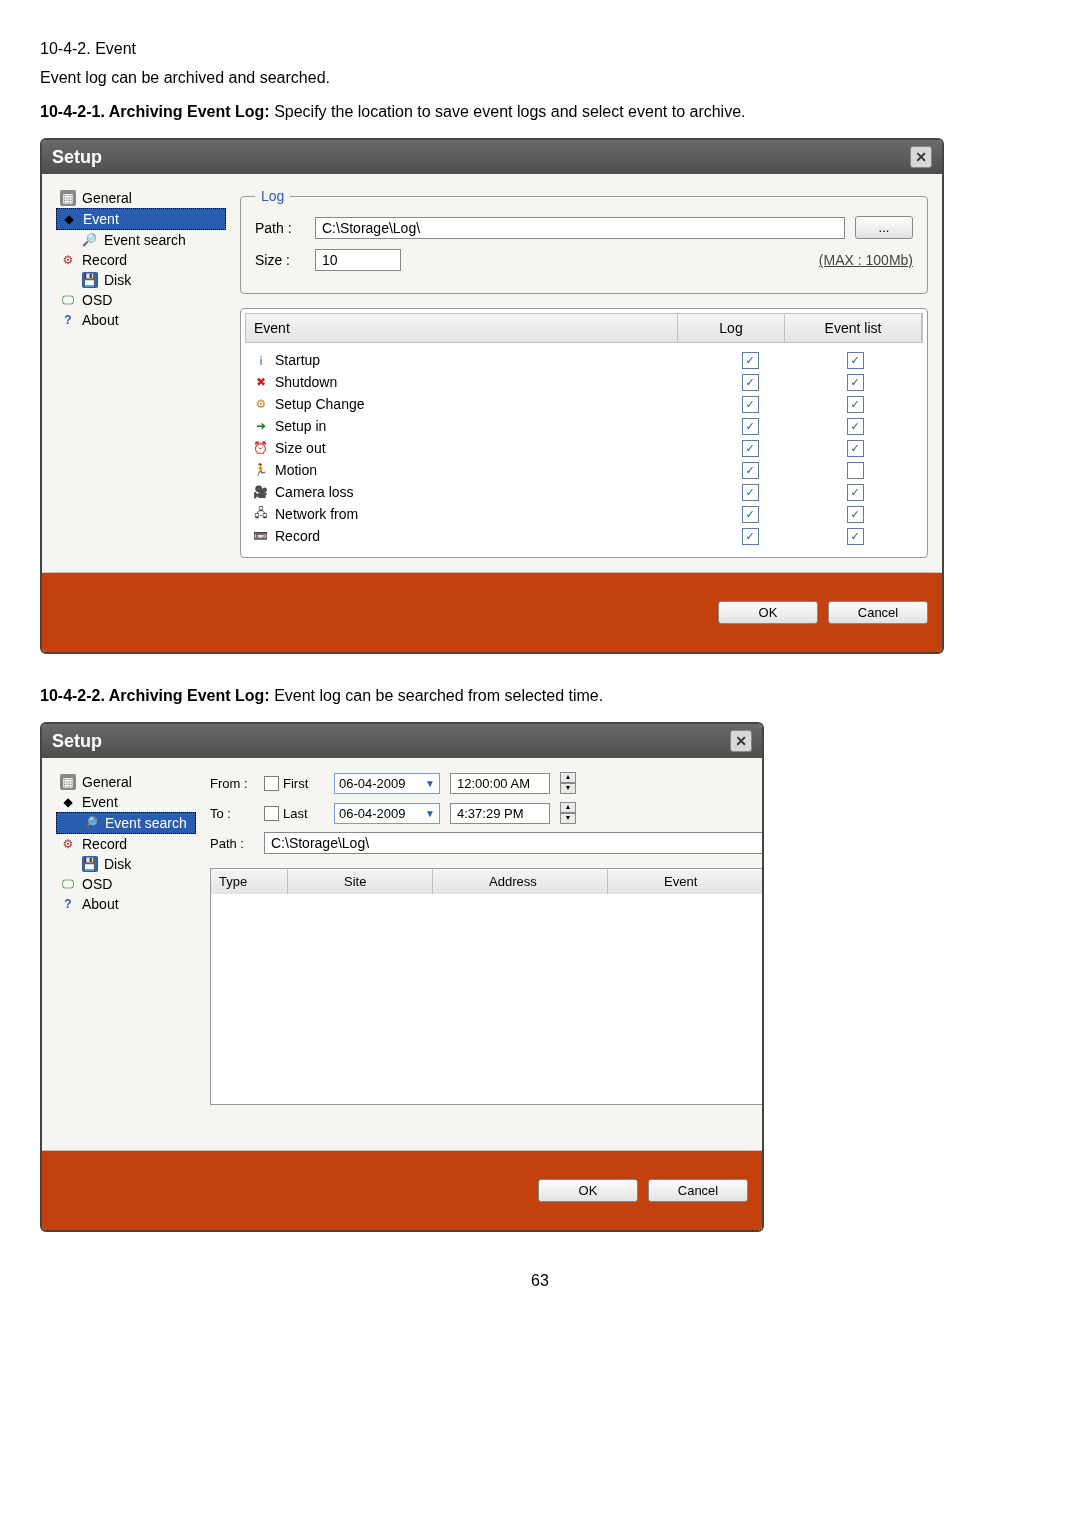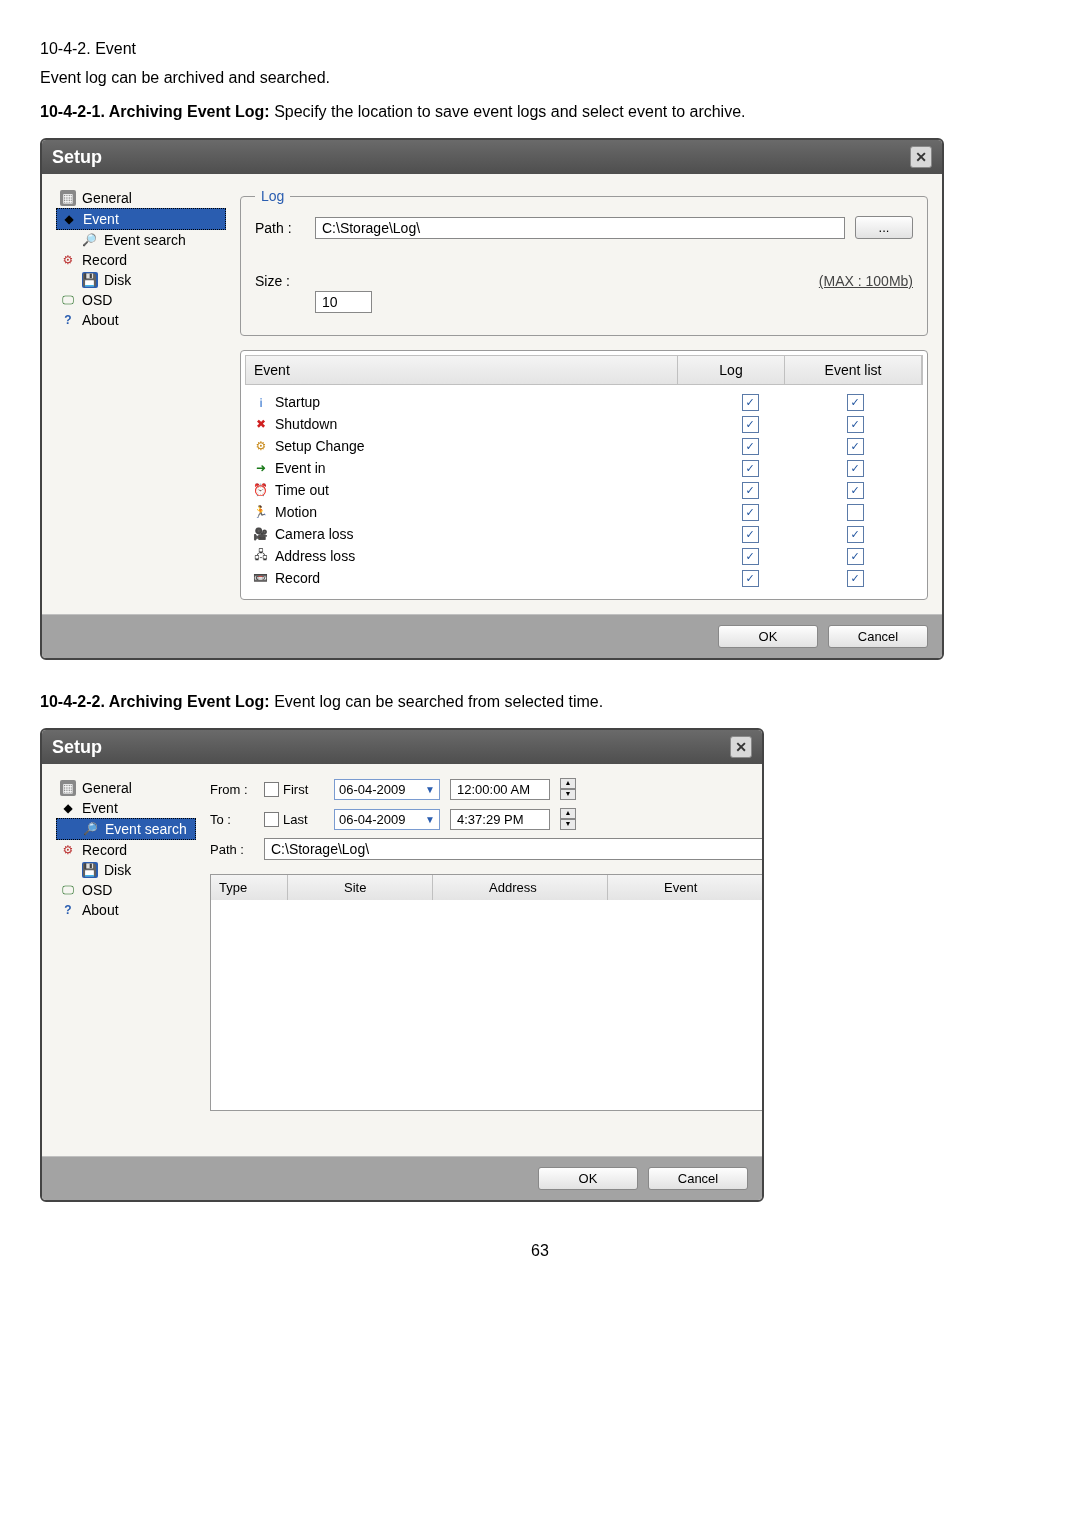--- a/index.html
+++ b/index.html
@@ -145,25 +145,25 @@
     display:inline-flex;
     align-items:center;
     justify-content:center;
     font-size:11px;
     color:#1a4f9c;
   }
   .cb.unchecked { color:transparent; }
 
   .button-bar {
     border-top: 1px solid #c0c0c0;
-    padding: 10px 14px;
+    padding: 28px 14px;
     display:flex;
     justify-content:flex-end;
     gap:10px;
-    background:#a3a3a3;
+    background:#c2410c;
   }
 
   
   .form-row { display:flex; align-items:center; gap:10px; font-size:13px; margin-bottom:8px; }
   .form-row label.k { width:44px; }
   .chkbox { display:flex; align-items:center; gap:4px; width:60px; }
   .chkbox .box { width:13px; height:13px; border:1px solid #7a7a7a; background:#fff; }
   .datebox {
     border:1px solid #7a9bd0; background:#fff; padding:2px 4px; font-size:13px;
     display:flex; align-items:center; gap:4px; width:96px; justify-content:space-between;
@@ -244,21 +244,21 @@
     <div class="main-pane">
       <fieldset class="log-group">
         <legend>Log</legend>
         <div class="row">
           <label>Path :</label>
           <input class="txt" style="flex: 1 1 0%;" value="C:\Storage\Log\">
           <div class="btn small">...</div>
         </div>
         <div class="row">
           <label>Size :</label>
-          <input class="txt" style="width: 57px; margin-top: 42px;" value="10">
+          <input class="txt" style="width: 86px;" value="10">
           <div style="flex:1"></div>
           <span class="max-note">(MAX : 100Mb)</span>
         </div>
       </fieldset>
 
       <div class="event-pane">
         <div class="event-head">
           <div class="col-event">Event</div>
           <div class="col-log">Log</div>
           <div class="col-list">Event list</div>
@@ -284,29 +284,29 @@
               <div class="ename">
                 <span class="ico" style="color:#c88a1a">⚙</span>
                 <span>Setup Change</span>
               </div>
               <div class="c1"><span class="cb ">✓</span></div>
               <div class="c2"><span class="cb ">✓</span></div>
             </div>
             <div class="erow">
               <div class="ename">
                 <span class="ico" style="color:#1a7a1a">➜</span>
-                <span>Event in</span>
+                <span>Setup in</span>
               </div>
               <div class="c1"><span class="cb ">✓</span></div>
               <div class="c2"><span class="cb ">✓</span></div>
             </div>
             <div class="erow">
               <div class="ename">
                 <span class="ico" style="color:#555">⏰</span>
-                <span>Time out</span>
+                <span>Size out</span>
               </div>
               <div class="c1"><span class="cb ">✓</span></div>
               <div class="c2"><span class="cb ">✓</span></div>
             </div>
             <div class="erow">
               <div class="ename">
                 <span class="ico" style="color:#8a2a8a">🏃</span>
                 <span>Motion</span>
               </div>
               <div class="c1"><span class="cb ">✓</span></div>
@@ -316,21 +316,21 @@
               <div class="ename">
                 <span class="ico" style="color:#c02020">🎥</span>
                 <span>Camera loss</span>
               </div>
               <div class="c1"><span class="cb ">✓</span></div>
               <div class="c2"><span class="cb ">✓</span></div>
             </div>
             <div class="erow">
               <div class="ename">
                 <span class="ico" style="color:#333">🖧</span>
-                <span>Address loss</span>
+                <span>Network from</span>
               </div>
               <div class="c1"><span class="cb ">✓</span></div>
               <div class="c2"><span class="cb ">✓</span></div>
             </div>
             <div class="erow">
               <div class="ename">
                 <span class="ico" style="color:#333">📼</span>
                 <span>Record</span>
               </div>
               <div class="c1"><span class="cb ">✓</span></div>

